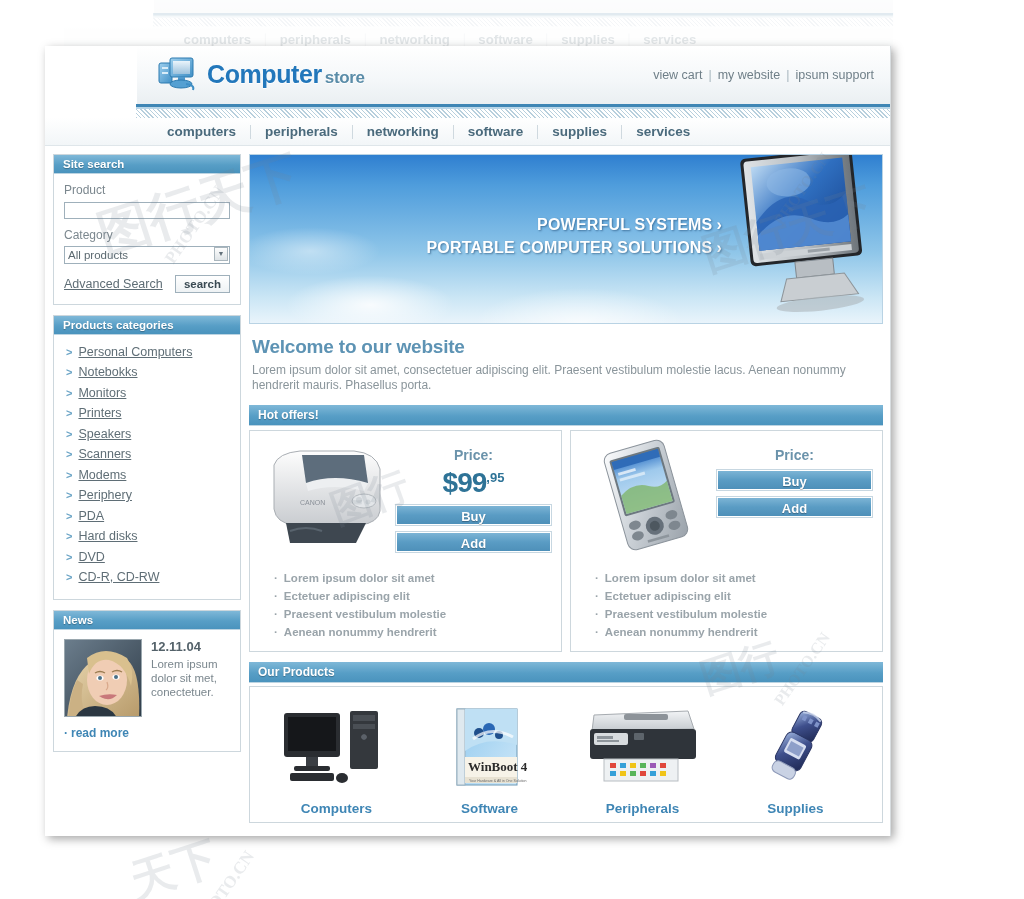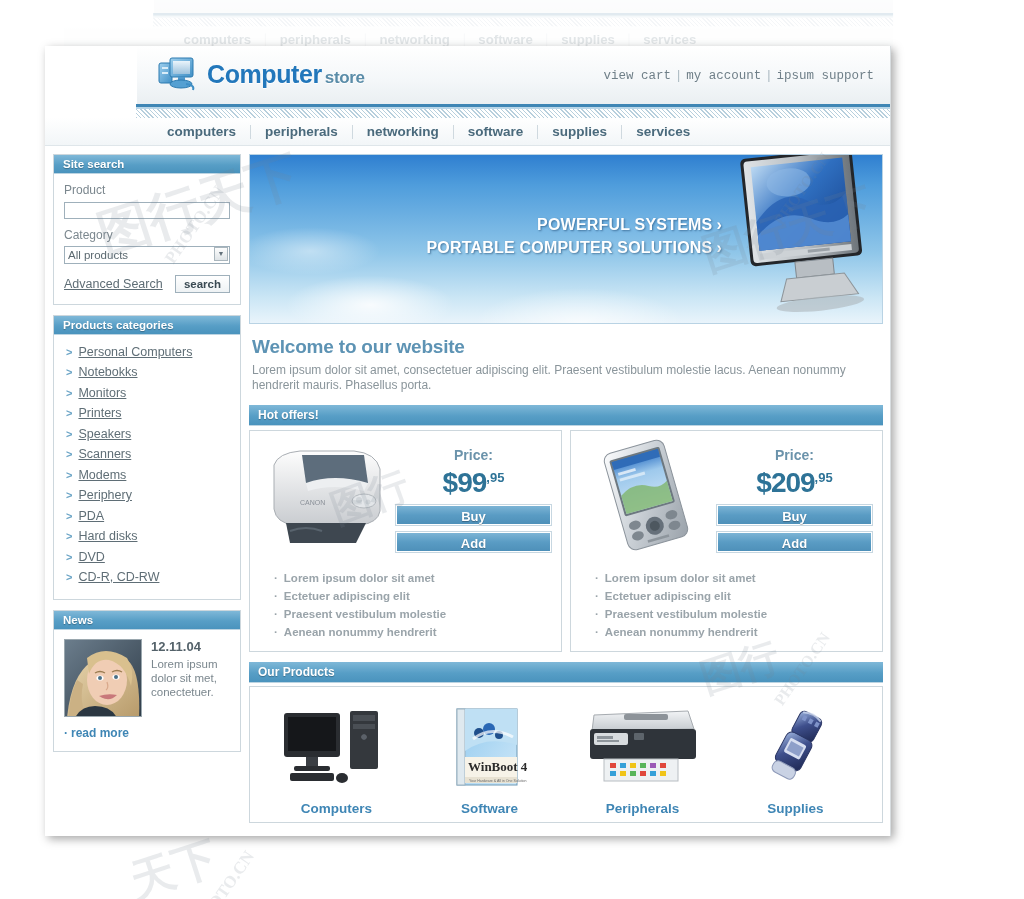--- a/index.html
+++ b/index.html
@@ -48,21 +48,21 @@
     margin-left: 91px;
   }
   .hdr-leftpad { position:absolute; left:-91px; top:0; width:91px; height:58px; background:#fff; }
   .logo-wrap { position:absolute; left: 19px; top: 9px; display:flex; align-items:center; gap:9px; }
   .logo-icon { width: 42px; height: 38px; position: relative; }
   .logo-text { font-size: 25px; font-weight: bold; color:#2277bb; letter-spacing:-.4px;
                text-shadow: 0 1px 0 rgba(255,255,255,.9); }
   .logo-text .store { font-size: 17px; color:#5a8ca8; font-weight:bold; margin-left:3px; }
 
   .toplinks { position:absolute; right:17px; top:22px; font-size:12.5px; color:#6f7f88; }
-  .toplinks a { color:#6f7f88; text-decoration:none;font-family:Liberation Mono, monospace; }
+  .toplinks a { color:#6f7f88; text-decoration:none; }
   .toplinks .sep { color:#aab8c0; margin:0 6px; }
 
   .hdr-rule { height:3px; background:#3f86b5; margin-left:91px; }
   .hdr-rule2 { height:2px; background:#b9d6e8; margin-left:91px; }
 
   
   .hatch {
     height: 9px; margin-left:91px;
     background-image: repeating-linear-gradient(45deg,#b7cfdd 0 1px,transparent 1px 3px);
     background-color:#ffffff;
@@ -678,21 +678,21 @@
             <ellipse cx="25" cy="29" rx="11" ry="4" fill="#55a0d2" stroke="#2d7bb0"></ellipse>
             <path d="M30 29 q9 1 7 6" stroke="#3f8fc6" stroke-width="2" fill="none"></path>
           </svg>
         </span>
         <span class="logo-text">
           <span>Computer</span><span class="store">store</span>
         </span>
       </div>
 
       <div class="toplinks">
-        <a href="#">view cart</a><span class="sep">|</span><a href="#">my account</a><span class="sep">|</span><a href="#">ipsum support</a>
+        <a href="#">view cart</a><span class="sep">|</span><a href="#">my website</a><span class="sep">|</span><a href="#">ipsum support</a>
       </div>
     </div>
     <div class="hdr-rule"></div>
     <div class="hdr-rule2"></div>
     <div class="hatch"></div>
 
     <div class="nav">
       <a href="#">computers</a>
           <i class="divider"></i>
       <a href="#">peripherals</a>
@@ -944,23 +944,20 @@
                     <ellipse cx="46" cy="82" rx="6" ry="4.5" fill="#7e878f"></ellipse>
                     <ellipse cx="46" cy="93" rx="6" ry="4.5" fill="#7e878f"></ellipse>
                     <ellipse cx="84" cy="82" rx="6" ry="4.5" fill="#7e878f"></ellipse>
                     <ellipse cx="84" cy="93" rx="6" ry="4.5" fill="#7e878f"></ellipse>
                     <rect x="54" y="100" width="22" height="2.5" fill="#8d959c"></rect>
                   </g>
                 </svg>
               </div>
               <div class="offer-buy">
                 <div class="price-lbl">Price:</div>
-                <div class="price-val">
-                  <span>$209</span><span class="cents">,95</span>
-                </div>
                 <button class="btn-blue">Buy</button>
                 <button class="btn-blue">Add</button>
               </div>
             </div>
             <ul class="feat">
                   <li>Lorem ipsum dolor sit amet</li>
                   <li>Ectetuer adipiscing elit</li>
                   <li>Praesent vestibulum molestie</li>
                   <li>Aenean nonummy hendrerit</li>
                 </ul>

